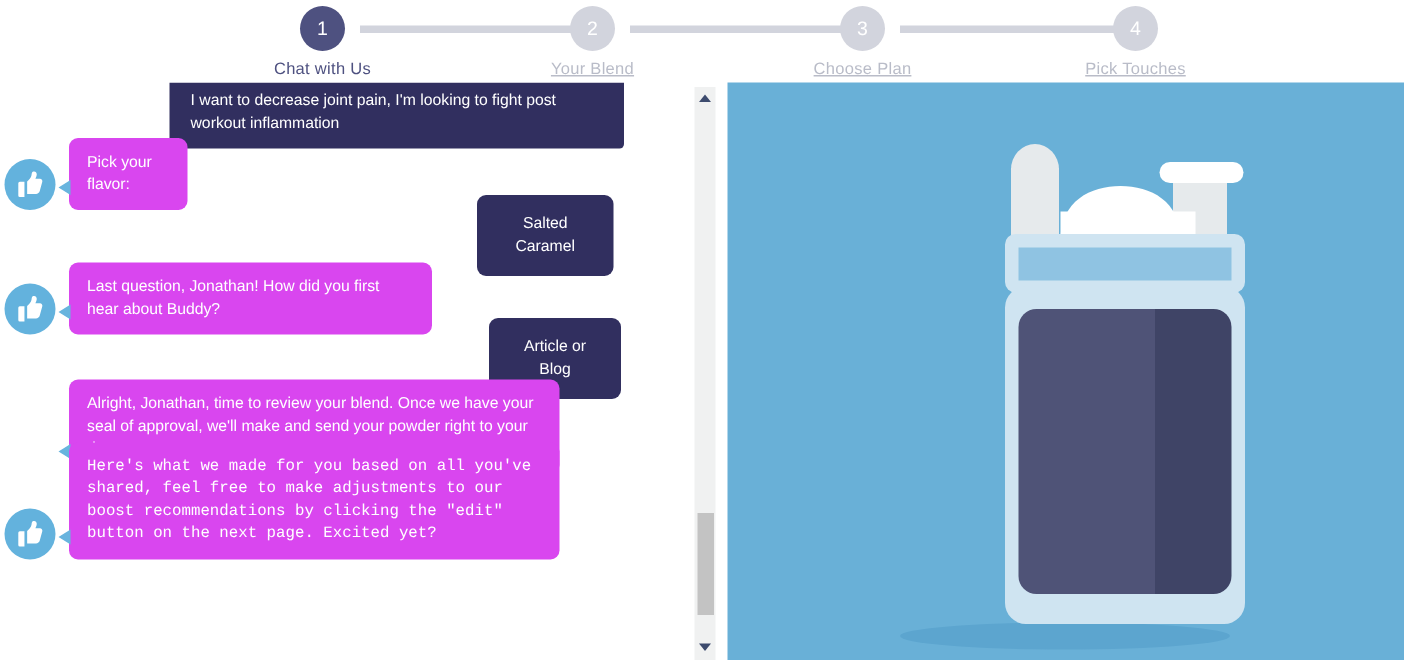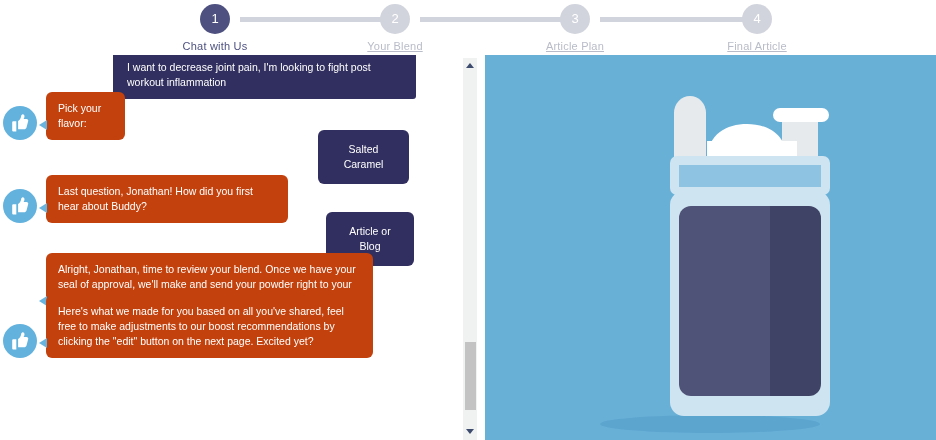--- a/index.html
+++ b/index.html
@@ -76,21 +76,21 @@
     width: 34px; height: 34px;
     border-radius: 50%;
     background: #63b2dd;
     flex: 0 0 34px;
     position: relative;
   }
   .avatar svg { position: absolute; left: 7px; top: 7px; }
 
   .bubble-bot {
     position: relative;
-    background: #c2410c;
+    background: #d946ef;
     color: #ffffff;
     font-size: 10.5px;
     line-height: 15px;
     border-radius: 6px;
     padding: 9px 12px;
     margin-left: 9px;
   }
   .bubble-bot:after {
     content: "";
     position: absolute;
@@ -183,26 +183,26 @@
     <div class="step-label">Chat with Us</div>
   </div>
 
   <div class="step inactive" style="left:350px;">
     <div class="step-circle">2</div>
     <div class="step-label">Your Blend</div>
   </div>
 
   <div class="step inactive" style="left:530px;">
     <div class="step-circle">3</div>
-    <div class="step-label">Article Plan</div>
+    <div class="step-label">Choose Plan</div>
   </div>
 
   <div class="step inactive" style="left:712px;">
     <div class="step-circle">4</div>
-    <div class="step-label">Final Article</div>
+    <div class="step-label">Pick Touches</div>
   </div>
 </div>
 
 <div id="chat-panel">
 
   <div class="msg-row" style="left:113px; top:0px;">
     <div class="bubble-user clipped" style="width:275px;">I want to decrease joint pain, I'm looking to fight post workout inflammation</div>
   </div>
 
   <div class="msg-row" style="left:3px; top:37px;">
@@ -230,21 +230,21 @@
   </div>
 
   <div class="msg-row" style="left:326px; top:157px;">
     <div class="bubble-user" style="width:60px; padding-top:12px; padding-bottom:12px; text-align:center;">Article or Blog</div>
   </div>
 
   <div class="msg-row" style="left:46px; top:198px;">
     <div class="bubble-bot" style="width:303px; margin-left:0;">Alright, Jonathan, time to review your blend. Once we have your seal of approval, we'll make and send your powder right to your door.</div>
   </div>
 
-  <div class="msg-row" style="left:3px; top:240px;">
+  <div class="msg-row" style="left:3px; top:240px;font-family:Liberation Mono, monospace;">
     <div class="avatar">
       <svg width="20" height="20" viewBox="0 0 20 20">
         <path d="M3.2 8.2h3.1v10.2H3.2a1 1 0 0 1-1-1V9.2a1 1 0 0 1 1-1z" fill="#ffffff"></path>
         <path d="M8.1 8.0c1.5-1.2 2.6-2.6 2.9-4.1.2-1.1.1-2.1 1.2-2.5 1.2-.4 2.3.5 2.3 1.8 0 1.0-.4 2.0-.9 2.9h3.0c1.1 0 1.9 1.0 1.6 2.0l-1.7 6.3c-.3 1.1-1.3 1.9-2.5 1.9H8.1V8.0z" fill="#ffffff"></path>
       </svg>
     </div>
     <div class="bubble-bot" style="width:303px;">Here's what we made for you based on all you've shared, feel free to make adjustments to our boost recommendations by clicking the "edit" button on the next page. Excited yet?</div>
   </div>
 
   <div id="see-blend-button">

